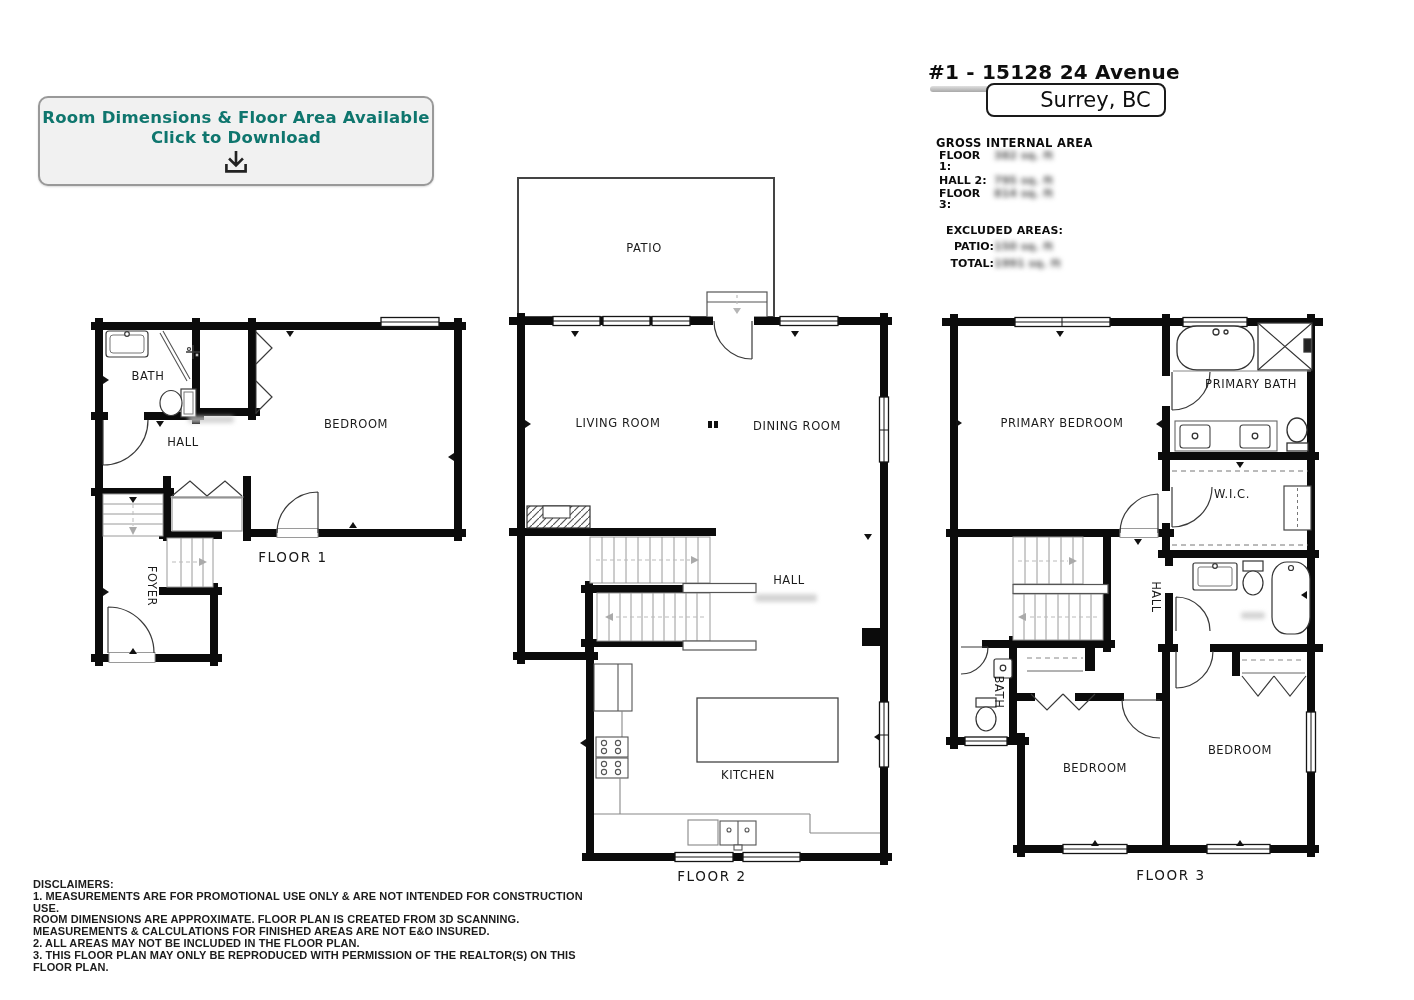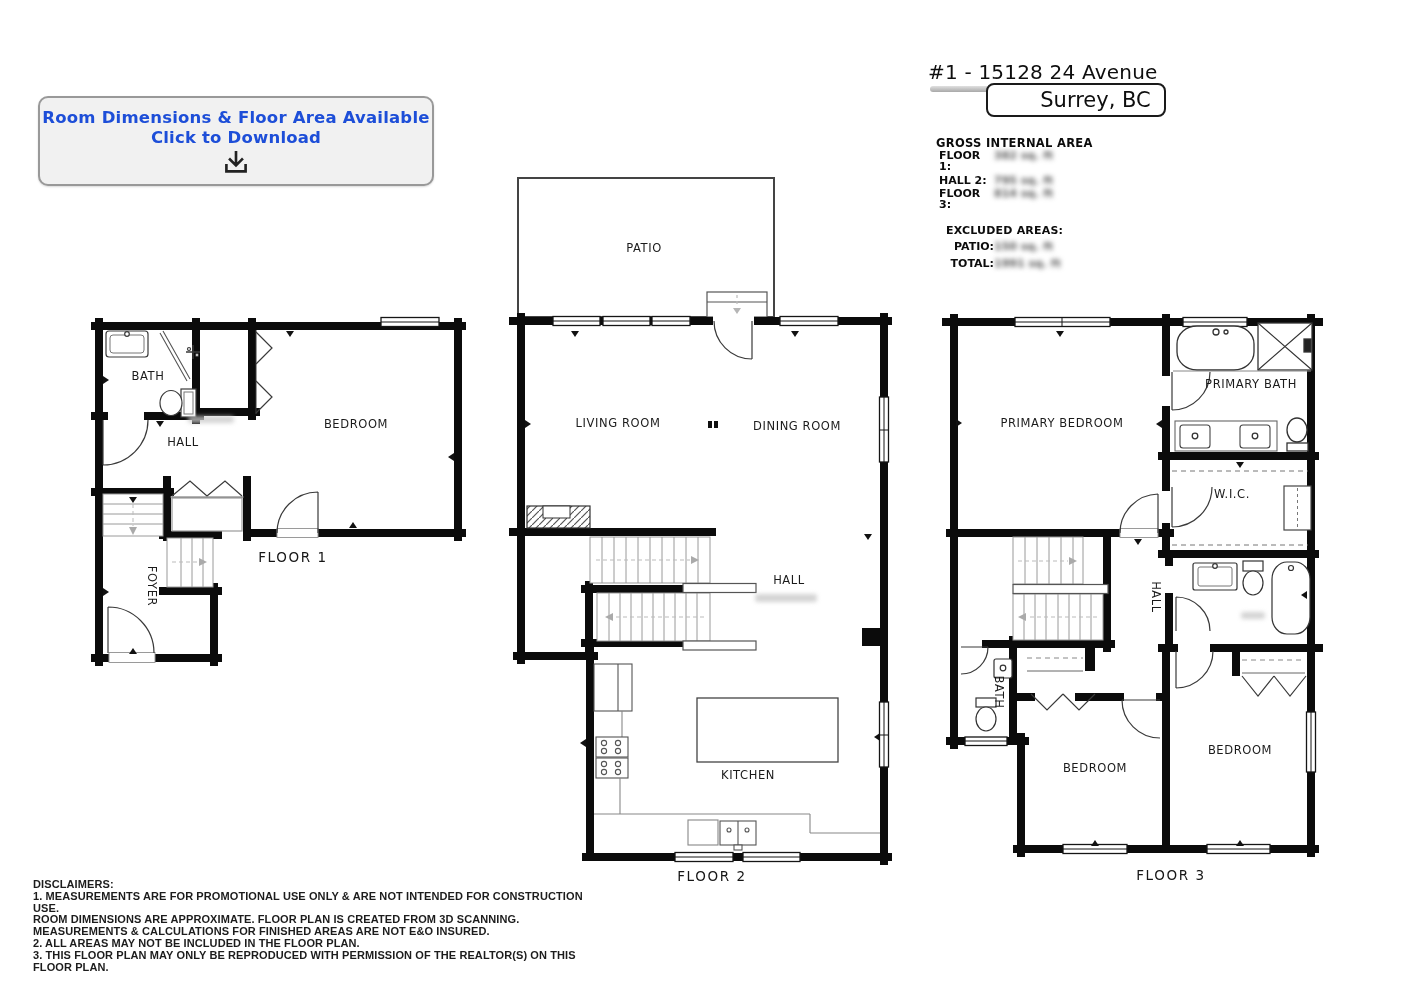--- a/index.html
+++ b/index.html
@@ -4,25 +4,25 @@
 <style>
   html,body{margin:0;padding:0;background:#fff;}
   body{width:1414px;height:1000px;position:relative;overflow:hidden;
        font-family:"DejaVu Sans", sans-serif;color:#111;}
   .abs{position:absolute;}
 
   
   .banner{left:38px;top:96px;width:392px;height:86px;border:2px solid #999;
           border-radius:10px;background:#f1f1f1;box-shadow:0 1px 2px rgba(0,0,0,.15);
           display:flex;flex-direction:column;align-items:center;justify-content:center;gap:1px;}
-  .banner .l1,.banner .l2{font-size:16.5px;font-weight:bold;color:#1d4ed8;letter-spacing:.2px;line-height:19px;}
+  .banner .l1,.banner .l2{font-size:16.5px;font-weight:bold;color:#0f766e;letter-spacing:.2px;line-height:19px;}
   .banner svg{margin-top:3px;}
 
   
-  .addr{left:928px;top:60px;width:300px;font-size:20px;color:#0e0e0e;letter-spacing:.2px;}
+  .addr{left:928px;top:60px;width:300px;font-size:20px;color:#0e0e0e;letter-spacing:.2px;font-weight:bold;}
   .hline{left:930px;top:86px;width:60px;height:6px;border-radius:3px;
          background:linear-gradient(#e0e0e0,#a8a8a8);}
   .citybox{left:986px;top:83px;width:137px;height:30px;border:2.5px solid #1a1a1a;border-radius:8px;
            background:#fff;display:flex;align-items:center;justify-content:center;
            font-size:21px;color:#0e0e0e;padding-left:39px;}
 
   
   .areas{left:936px;top:136px;width:220px;font-size:11px;font-weight:600;color:#0c0c0c;}
   .areas .ttl{font-size:11.5px;font-weight:700;letter-spacing:.3px;}
   .arow{display:flex;margin:0 0 2.5px 3px;line-height:11px;}

